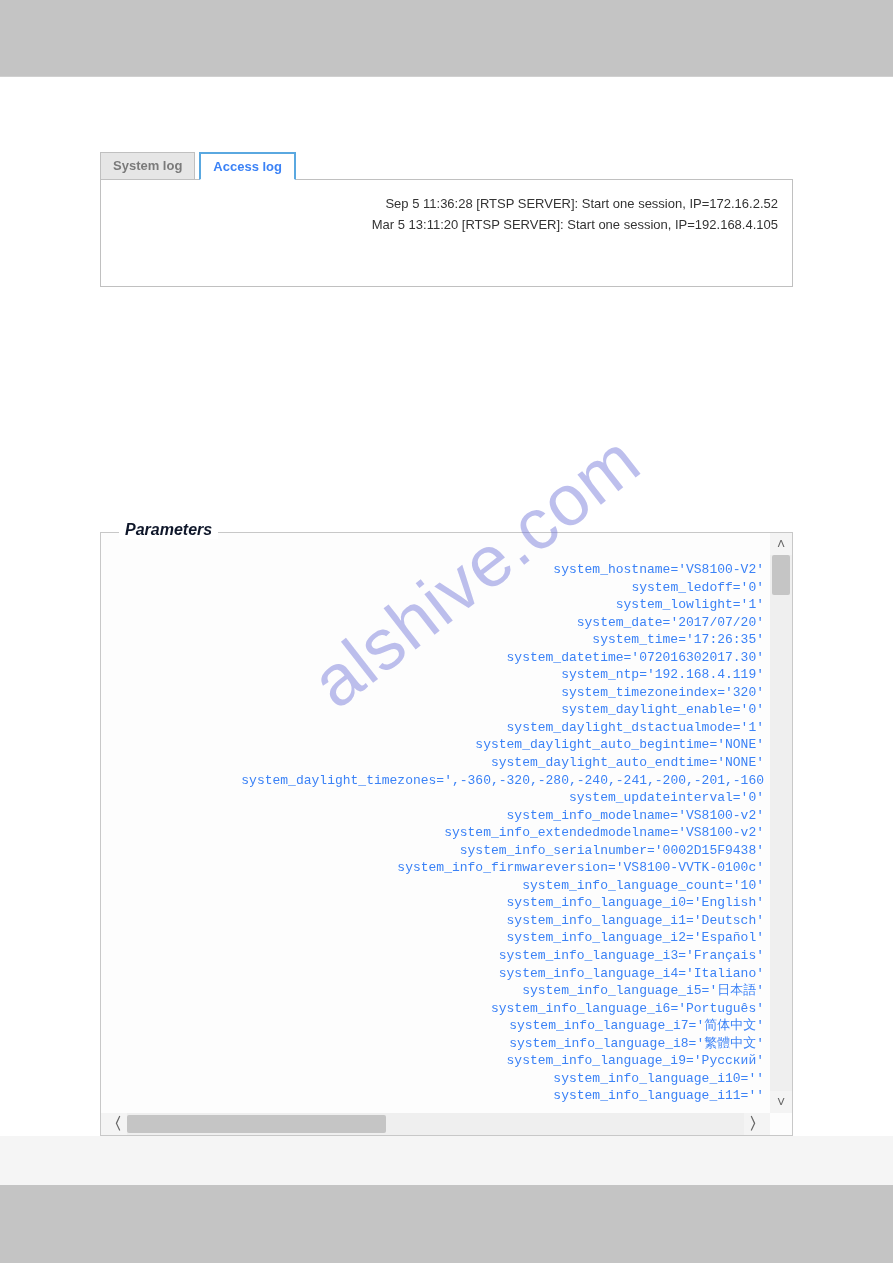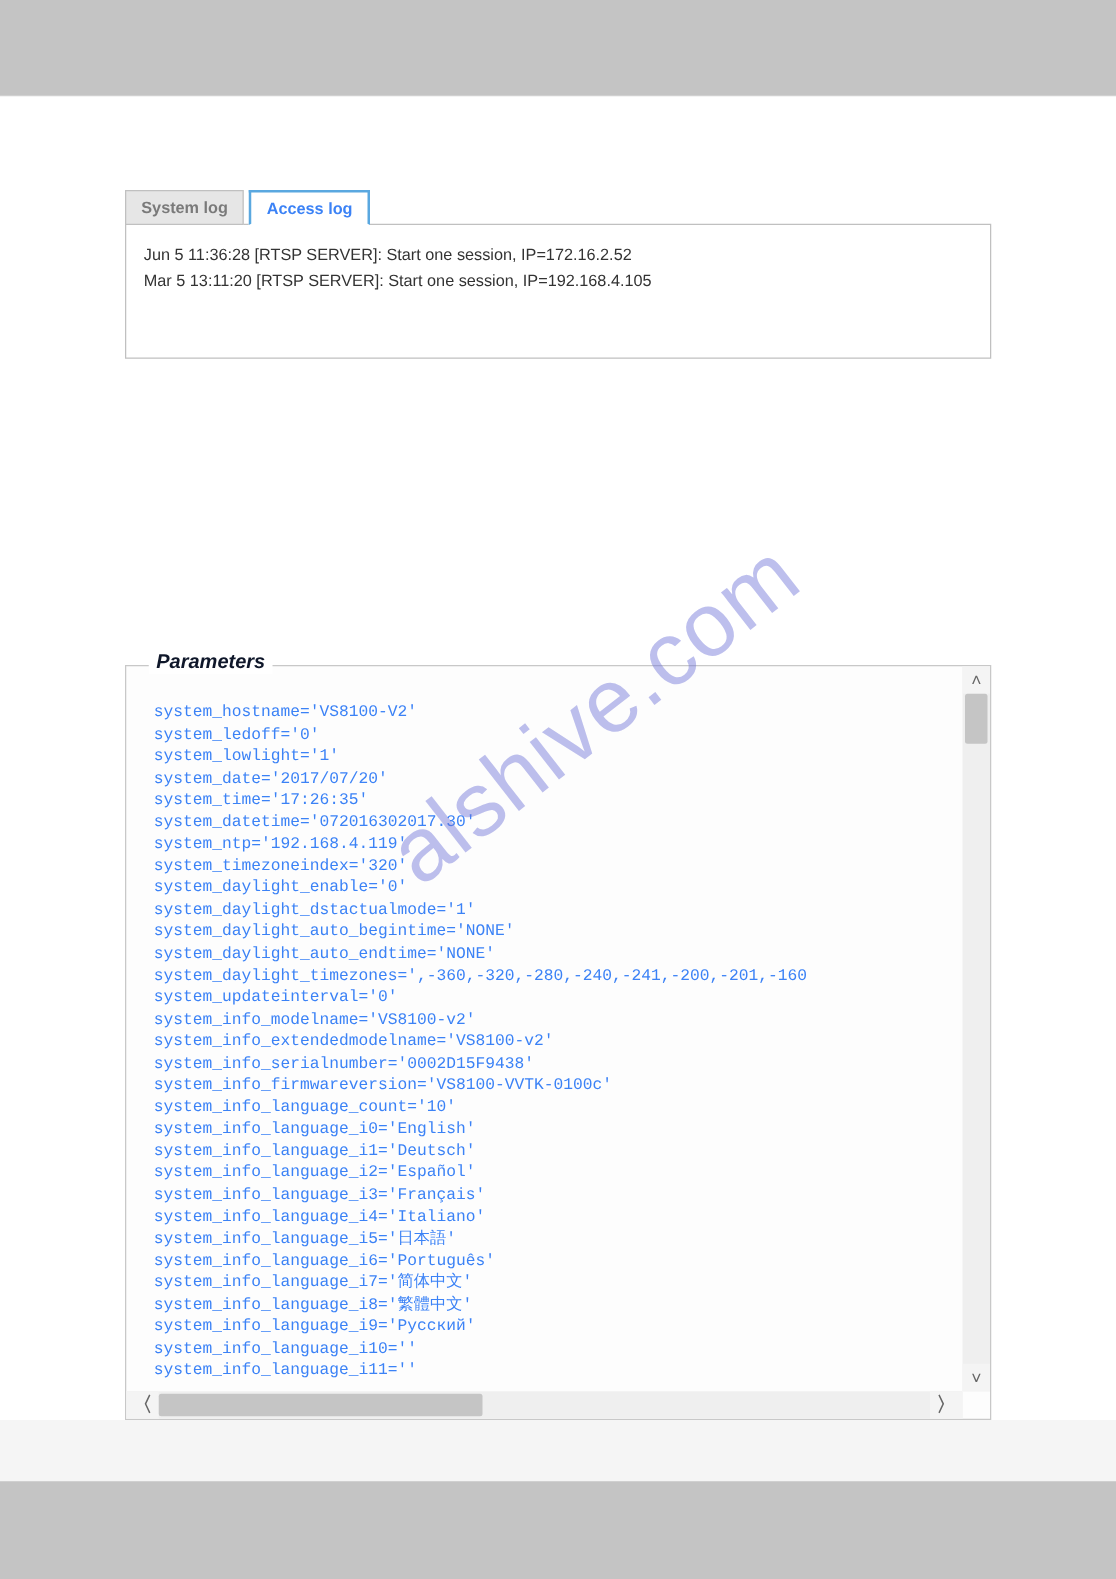--- a/index.html
+++ b/index.html
@@ -16,20 +16,21 @@
     width: 100%;
   }
   .content {
     background: #ffffff;
     width: 100%;
     padding: 0;
     border-top: 1px solid #d0d0d0;
   }
   .inner {
     padding: 75px 100px 0 100px;
+    text-align: right;
   }
   .tabs {
     display: flex;
     gap: 0;
   }
   .tab {
     padding: 5px 12px;
     font-size: 13px;
     font-weight: bold;
     border: 1px solid #c0c0c0;
@@ -175,21 +176,21 @@
 
 <div class="content">
   <div class="inner">
 
     <div class="tabs">
       <div class="tab inactive">System log</div>
       <div class="tab active">Access log</div>
     </div>
 
     <div class="log-panel">
-      <div class="log-line">Jun 5 11:36:28 [RTSP SERVER]: Start one session, IP=172.16.2.52</div>
+      <div class="log-line">Sep 5 11:36:28 [RTSP SERVER]: Start one session, IP=172.16.2.52</div>
       <div class="log-line">Mar 5 13:11:20 [RTSP SERVER]: Start one session, IP=192.168.4.105</div>
     </div>
 
     <div class="params-wrap">
       <div class="params-legend">Parameters</div>
       <div class="params-body">
         <div class="params-text" id="params-text">system_hostname='VS8100-V2'
 system_ledoff='0'
 system_lowlight='1'
 system_date='2017/07/20'

